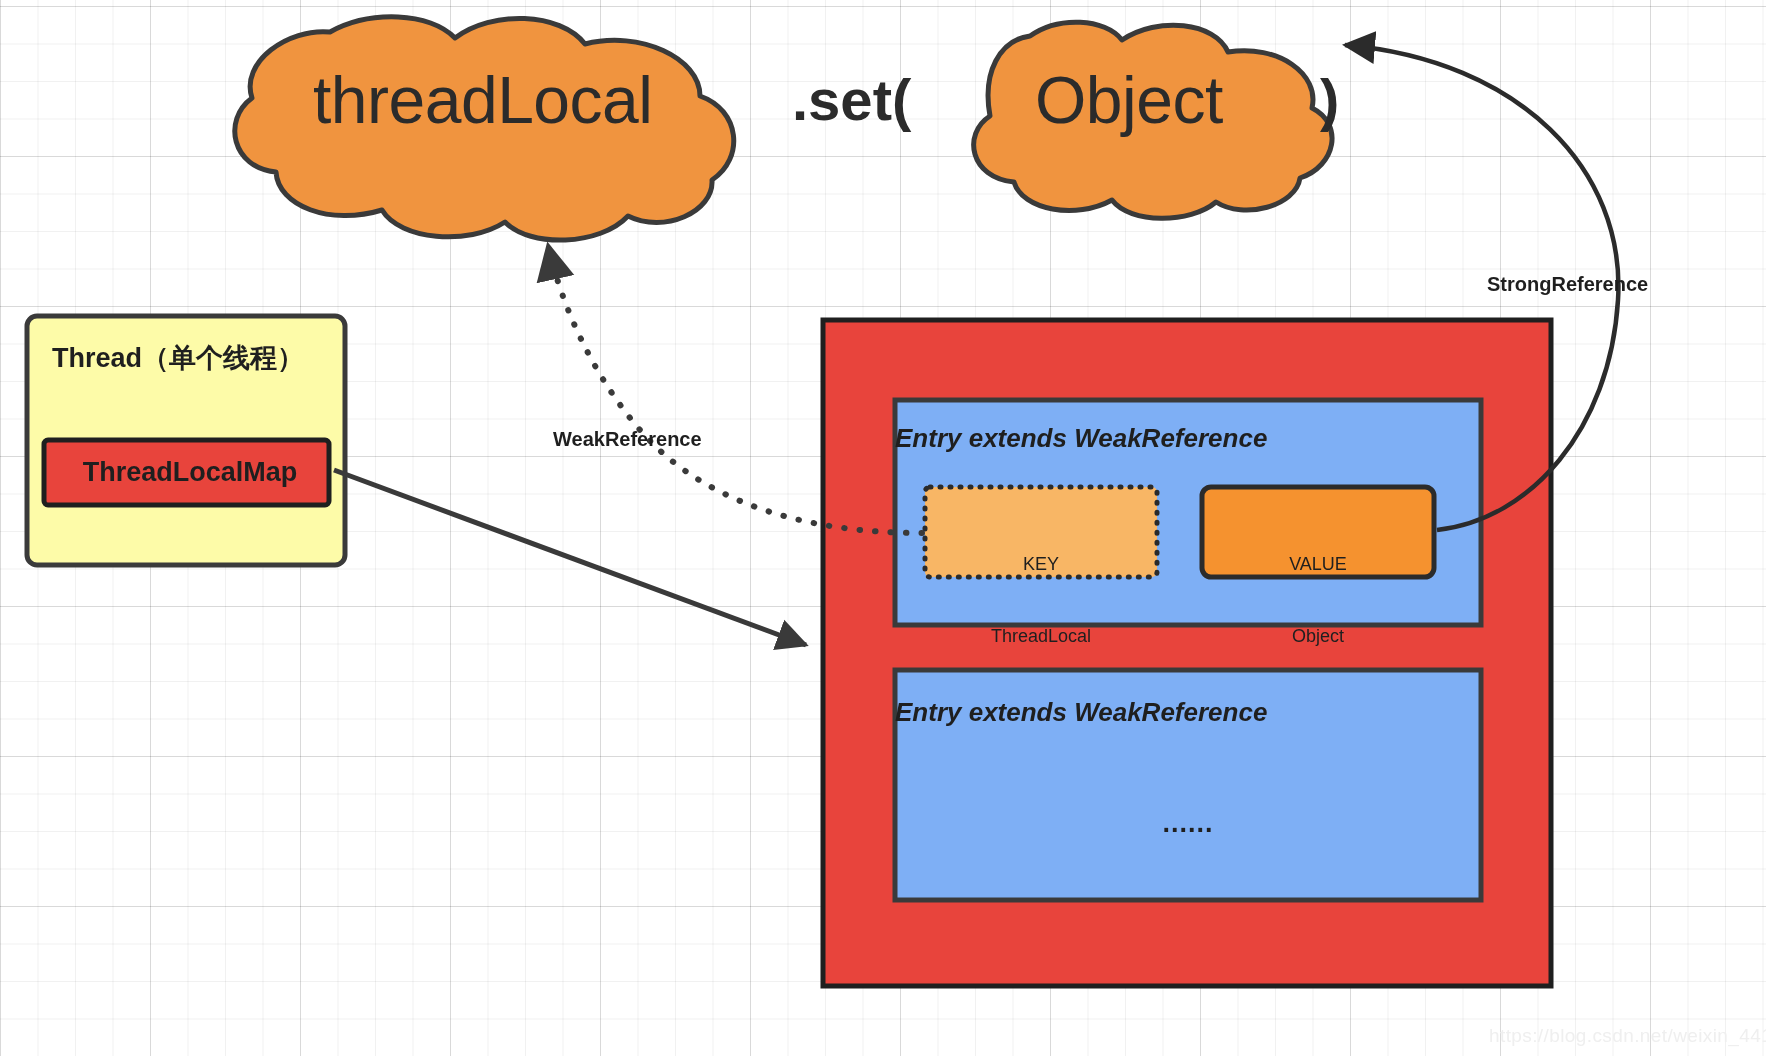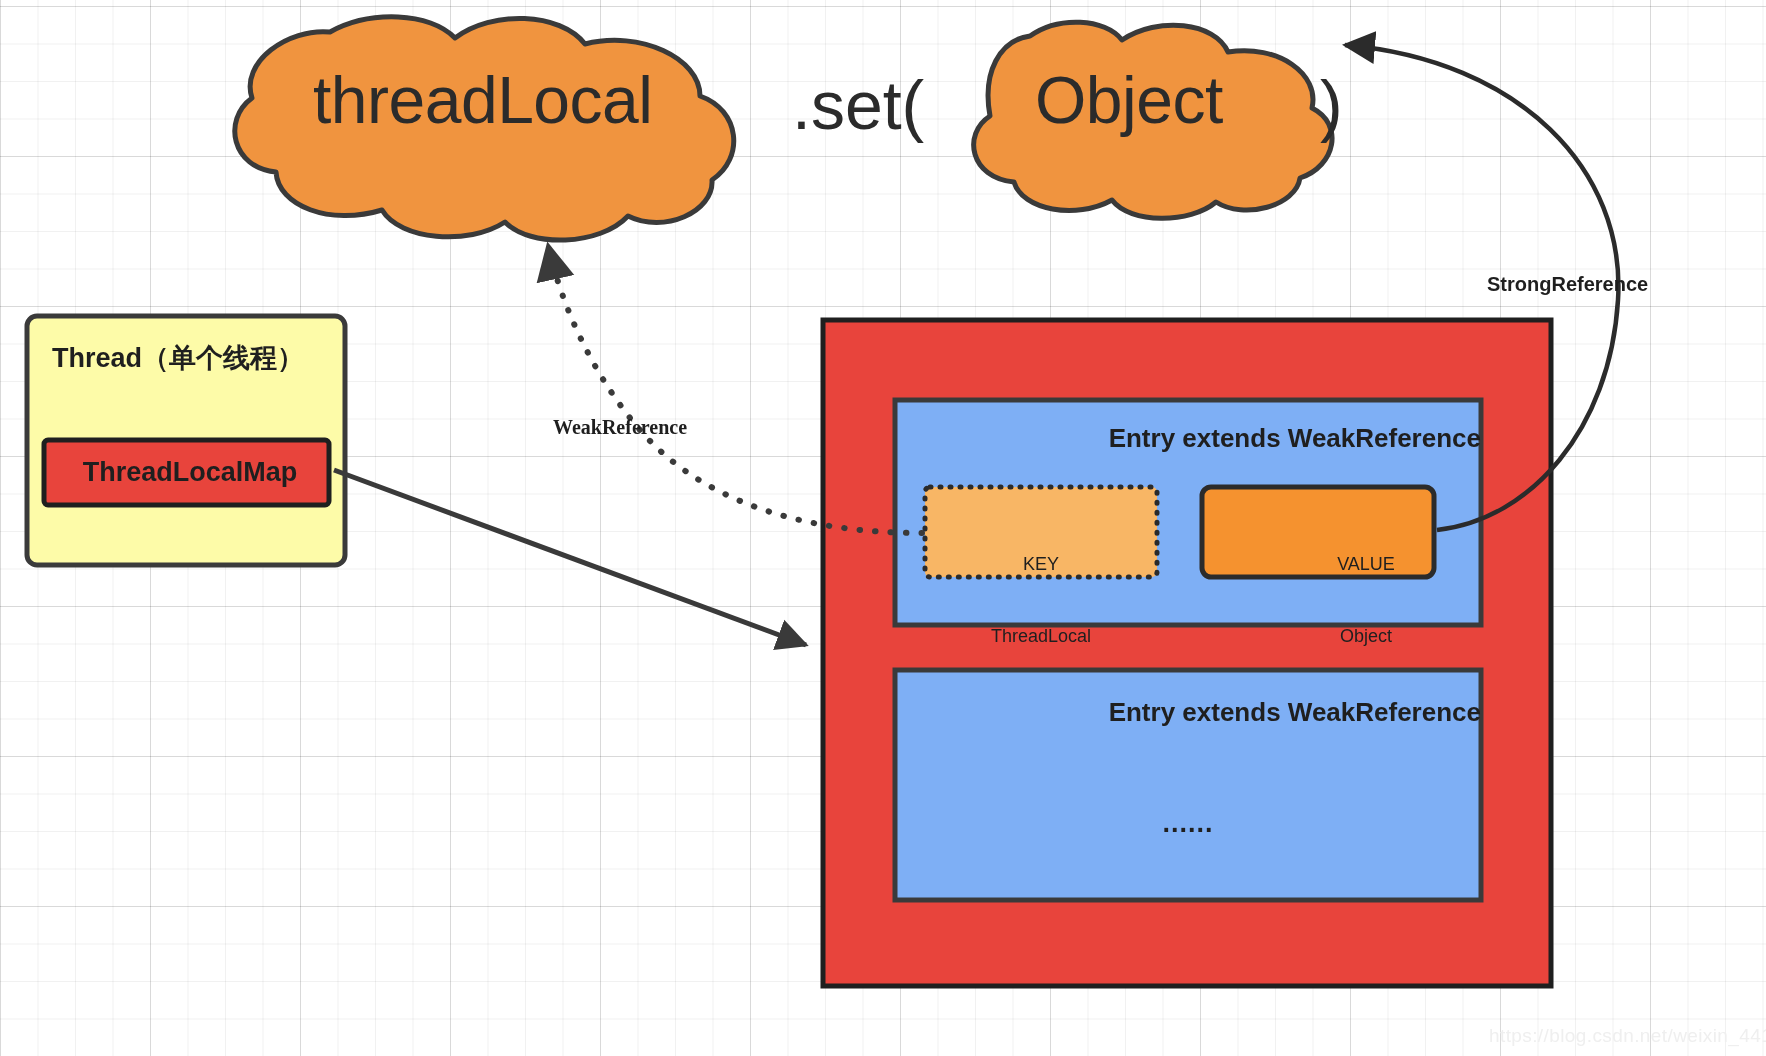--- a/index.html
+++ b/index.html
@@ -41,22 +41,22 @@
   }
 
   .cloud-text {
     font-size: 66px;
     font-weight: 400;
     letter-spacing: -0.5px;
     color: #2b2b2b;
   }
 
   .call-text {
-    font-size: 68px;
-    font-weight: 400;
+    font-size: 58px;
+    font-weight: 700;
     color: #2b2b2b;
   }
 
   .thread-title {
     font-size: 27px;
     font-weight: bold;
     color: #1f1f1f;
   }
 
   .tlm-label {
@@ -65,21 +65,22 @@
     color: #1f1f1f;
     width: 290px;
     text-align: center;
   }
 
   .entry-title {
     font-size: 26px;
     font-weight: bold;
     color: #1f1f1f;
     width: 586px;
-    text-align: right;
+    text-align: left;
+    font-style: italic;
   }
 
   .kv-label {
     font-size: 18px;
     font-weight: 400;
     color: #1f1f1f;
     text-align: center;
     line-height: 1.35;
   }
 
@@ -187,28 +188,28 @@
 
   <div class="txt thread-title" style="left:52px; top:340px;">Thread（单个线程）</div>
 
   <div class="txt entry-title" style="left:895px; top:423px;">Entry extends WeakReference</div>
 
   <div class="txt kv-label" style="left:925px; top:503px; width:232px;">
     <div>KEY</div>
     <div>ThreadLocal</div>
   </div>
 
-  <div class="txt kv-label" style="left:1250px; top:503px; width:232px;">
+  <div class="txt kv-label" style="left:1202px; top:503px; width:232px;">
     <div>VALUE</div>
     <div>Object</div>
   </div>
 
   <div class="txt entry-title" style="left:895px; top:697px;">Entry extends WeakReference</div>
 
   <div class="txt dots-label" style="left:895px; top:808px;">......</div>
 
-  <div class="txt ref-label" style="left:553px; top:416px;font-family:Liberation Serif, serif;">WeakReference</div>
+  <div class="txt ref-label" style="left:553px; top:428px;">WeakReference</div>
 
   <div class="txt ref-label" style="left:1487px; top:273px;">StrongReference</div>
 
   <div class="txt watermark" style="left:1489px; top:1025px;">https://blog.csdn.net/weixin_44129784</div>
 
 </div>
 
 </body></html>

